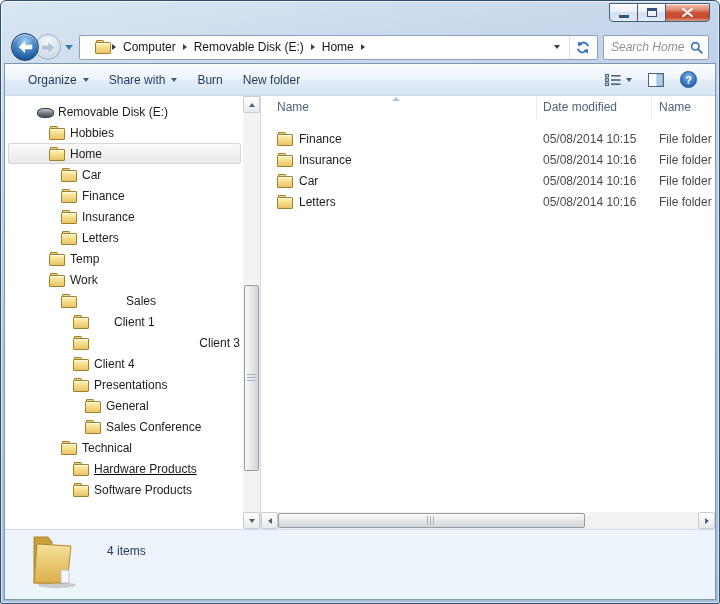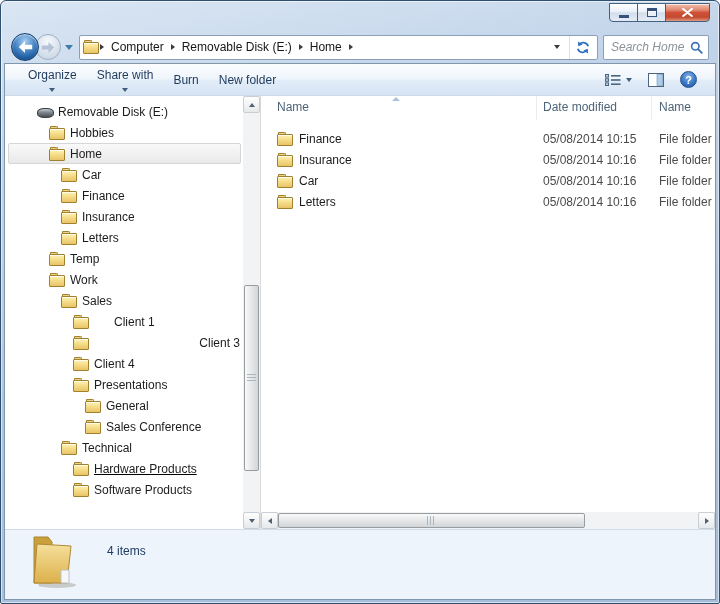--- a/index.html
+++ b/index.html
@@ -25,38 +25,38 @@
   .glyph-max{width:10px;height:9px;border:1px solid #33517a;border-top:3px solid #33517a;background:rgba(255,255,255,.5);}
   
   .addr-row{position:absolute;top:31px;left:3px;right:3px;height:30px;display:flex;align-items:center;padding:0 7px;z-index:5;}
   .btn-circle{border-radius:50%;display:flex;align-items:center;justify-content:center;flex:none;}
   .btn-back{width:28px;height:28px;border:1px solid #193f6e;z-index:2;
     background:radial-gradient(circle at 50% 28%,#a8cef2 0%,#4f8cc9 40%,#1c5a9e 75%,#16497f 100%);
     box-shadow:inset 0 1px 2px rgba(255,255,255,.7);}
   .btn-fwd{width:26px;height:26px;margin-left:-4px;border:1px solid #9fb1c4;z-index:1;
     background:radial-gradient(circle at 50% 30%,#f7fafc 0%,#dde6f0 45%,#c2d0df 100%);}
   .nav-dd{width:0;height:0;border-left:4px solid transparent;border-right:4px solid transparent;border-top:5px solid #3c7ea9;margin:0 6px 0 4px;}
-  .addr-box{flex:1;height:25px;min-width:0;background:#fff;border:1px solid #8ba0b8;border-radius:2px;display:flex;align-items:center;padding:0 2px 0 0;}
+  .addr-box{flex:1;height:25px;min-width:0;background:#fff;border:1px solid #8ba0b8;border-radius:2px;display:flex;align-items:center;padding:0 2px 0 12px;}
   .crumb{padding:0 6px;color:#161616;white-space:nowrap;line-height:23px;}
   .crumb-sep{width:0;height:0;border-top:3.5px solid transparent;border-bottom:3.5px solid transparent;border-left:4px solid #3b3b3b;margin:0 1px;flex:none;}
   .addr-spacer{flex:1;}
   .addr-dd{padding:0 9px;display:flex;align-items:center;height:100%;}
   .addr-dd .dd{border-top-color:#3b3b3b;}
   .addr-refresh{width:26px;height:23px;border-left:1px solid #d9e0e9;display:flex;align-items:center;justify-content:center;flex:none;}
   .search-box{width:106px;height:25px;margin-left:5px;flex:none;background:#fff;border:1px solid #8ba0b8;border-radius:2px;display:flex;align-items:center;padding:0 5px 0 7px;}
   .search-box input{border:none;outline:none;flex:1;min-width:0;background:transparent;padding:0;
     font-family:"Liberation Sans",sans-serif;font-size:12px;color:#555;}
   .search-box input::placeholder{font-style:italic;color:#8b9299;opacity:1;}
   
   .inner{position:absolute;left:3px;right:3px;top:62px;bottom:3px;border:1px solid #8096ab;background:#fff;display:flex;flex-direction:column;}
   
   .toolbar{height:32px;flex:none;display:flex;align-items:center;padding:0 13px;
     background:linear-gradient(180deg,#fbfdfe 0%,#f0f6fc 45%,#e1ecf8 55%,#d7e4f3 100%);
     border-bottom:1px solid #ccd9e8;}
-  .tb-item{display:flex;align-items:center;gap:6px;padding:5px 10px;color:#1e395b;white-space:nowrap;flex-direction:column;}
+  .tb-item{display:flex;align-items:center;gap:6px;padding:5px 10px;color:#1e395b;white-space:nowrap;}
   .dd{width:0;height:0;border-left:3.5px solid transparent;border-right:3.5px solid transparent;border-top:4px solid #3f5c7d;}
   .tb-right{margin-left:auto;display:flex;align-items:center;gap:6px;}
   .tb-icon-btn{display:flex;align-items:center;gap:5px;padding:4px 5px;}
   .help-circle{width:17px;height:17px;border-radius:50%;border:1px solid #29538a;color:#fff;font-weight:bold;font-size:11px;
     display:flex;align-items:center;justify-content:center;
     background:radial-gradient(circle at 50% 32%,#85b5e8 0%,#3a77c6 55%,#1d54a6 100%);}
   
   .content{flex:1;display:flex;min-height:0;background:#fff;}
   .tree-col{width:256px;flex:none;display:flex;border-right:1px solid #d9d9d9;}
   .tree-items{flex:1;min-width:0;padding-top:5px;overflow:hidden;}
@@ -250,21 +250,21 @@
     <span class="lbl">Letters</span>
   </div>
             <div class="tree-row" style="padding-left: 40px;">
     <span class="ico ico-folder"></span>
     <span class="lbl">Temp</span>
   </div>
             <div class="tree-row" style="padding-left: 40px;">
     <span class="ico ico-folder"></span>
     <span class="lbl">Work</span>
   </div>
-            <div class="tree-row" style="padding-left: 52px;">
+            <div class="tree-row" style="padding-left: 52px; gap: 44px;">
     <span class="ico ico-folder"></span>
     <span class="lbl">Sales</span>
   </div>
             <div class="tree-row" style="padding-left: 64px; gap: 20px;">
     <span class="ico ico-folder"></span>
     <span class="lbl">Client 1</span>
   </div>
             <div class="tree-row" style="padding-left: 64px; justify-content: space-between;">
     <span class="ico ico-folder"></span>
     <span class="lbl">Client 3</span>

